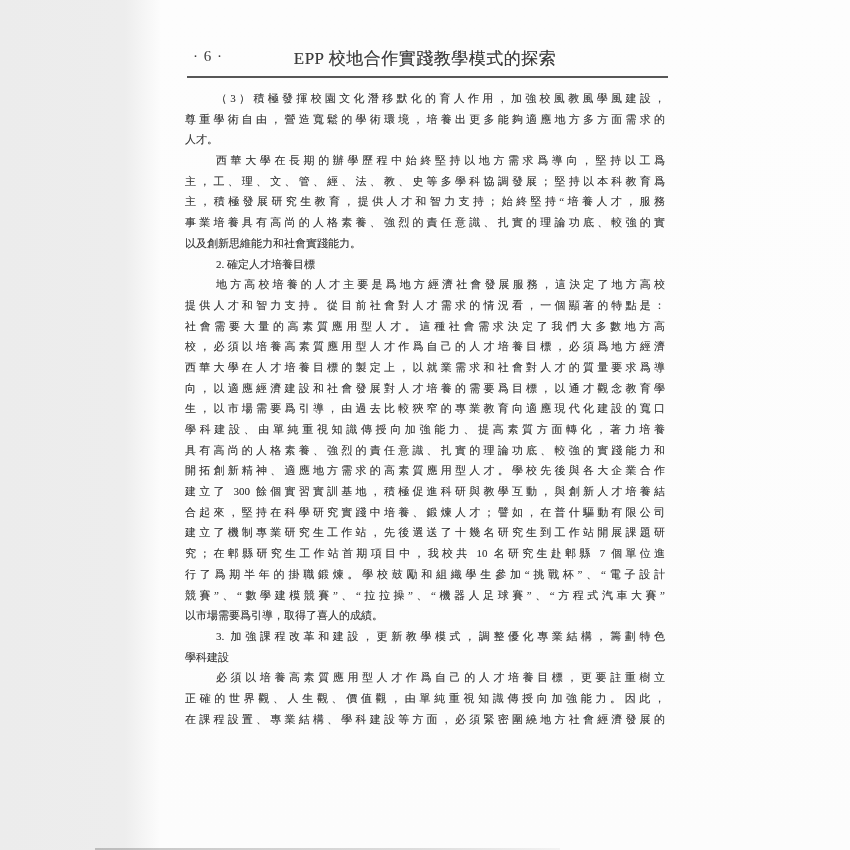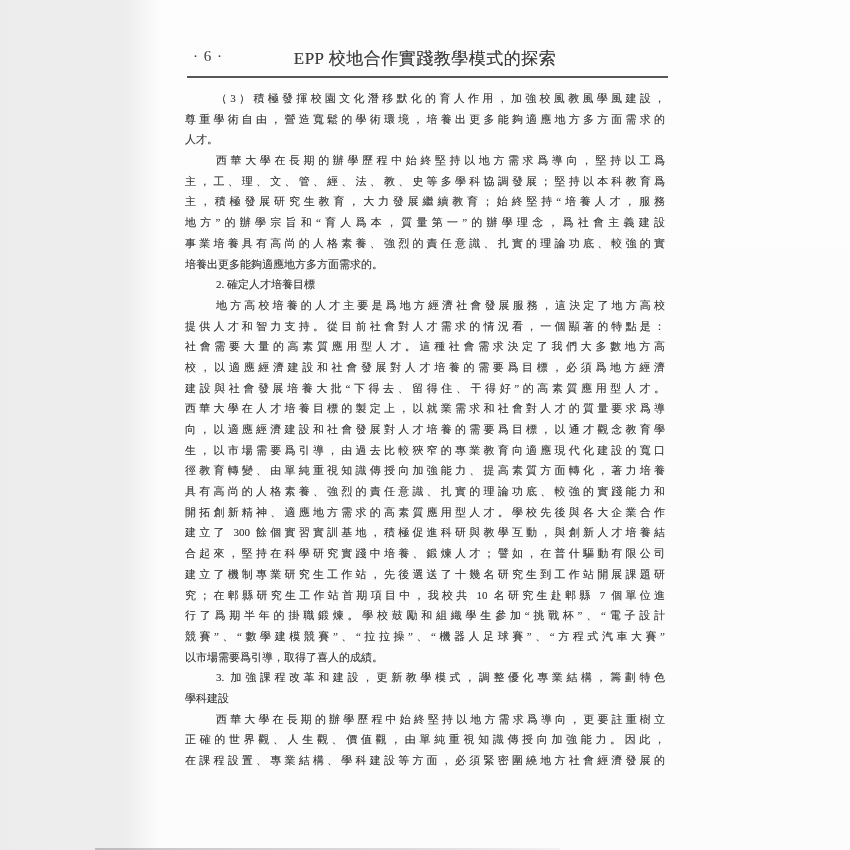--- a/index.html
+++ b/index.html
@@ -70,44 +70,42 @@
   </div>
 
   <div class="header-rule"></div>
 
   <div class="body-text" id="body-text">
       <div class="line just indent">（3）積極發揮校園文化潛移默化的育人作用，加強校風教風學風建設，</div>
       <div class="line just">尊重學術自由，營造寬鬆的學術環境，培養出更多能夠適應地方多方面需求的</div>
       <div class="line">人才。</div>
       <div class="line just indent">西華大學在長期的辦學歷程中始終堅持以地方需求爲導向，堅持以工爲</div>
       <div class="line just">主，工、理、文、管、經、法、教、史等多學科協調發展；堅持以本科教育爲</div>
-      <div class="line just">主，積極發展研究生教育，大力發展繼續教育；始終堅持“培養人才，服務</div>
-      <div class="line just">地方”的辦學宗旨和“育人爲本，質量第一”的辦學理念，爲社會主義建設</div>
+      <div class="line just">主，積極發展研究生教育，提供人才和智力支持；始終堅持“培養人才，服務</div>
       <div class="line just">事業培養具有高尚的人格素養、強烈的責任意識、扎實的理論功底、較強的實</div>
-      <div class="line">培養出更多能夠適應地方多方面需求的。</div>
+      <div class="line">以及創新思維能力和社會實踐能力。</div>
       <div class="line indent">2. 確定人才培養目標</div>
       <div class="line just indent">地方高校培養的人才主要是爲地方經濟社會發展服務，這決定了地方高校</div>
       <div class="line just">提供人才和智力支持。從目前社會對人才需求的情況看，一個顯著的特點是：</div>
       <div class="line just">社會需要大量的高素質應用型人才。這種社會需求決定了我們大多數地方高</div>
-      <div class="line just">校，以適應經濟建設和社會發展對人才培養的需要爲目標，必須爲地方經濟</div>
-      <div class="line just">建設與社會發展培養大批“下得去、留得住、干得好”的高素質應用型人才。</div>
+      <div class="line just">校，必須以培養高素質應用型人才作爲自己的人才培養目標，必須爲地方經濟</div>
       <div class="line just">西華大學在人才培養目標的製定上，以就業需求和社會對人才的質量要求爲導</div>
       <div class="line just">向，以適應經濟建設和社會發展對人才培養的需要爲目標，以通才觀念教育學</div>
       <div class="line just">生，以市場需要爲引導，由過去比較狹窄的專業教育向適應現代化建設的寬口</div>
-      <div class="line just">徑教育轉變、由單純重視知識傳授向加強能力、提高素質方面轉化，著力培養</div>
+      <div class="line just">學科建設、由單純重視知識傳授向加強能力、提高素質方面轉化，著力培養</div>
       <div class="line just">具有高尚的人格素養、強烈的責任意識、扎實的理論功底、較強的實踐能力和</div>
       <div class="line just">開拓創新精神、適應地方需求的高素質應用型人才。學校先後與各大企業合作</div>
       <div class="line just">建立了 300 餘個實習實訓基地，積極促進科研與教學互動，與創新人才培養結</div>
       <div class="line just">合起來，堅持在科學研究實踐中培養、鍛煉人才；譬如，在普什驅動有限公司</div>
       <div class="line just">建立了機制專業研究生工作站，先後選送了十幾名研究生到工作站開展課題研</div>
       <div class="line just">究；在郫縣研究生工作站首期項目中，我校共 10 名研究生赴郫縣 7 個單位進</div>
       <div class="line just">行了爲期半年的掛職鍛煉。學校鼓勵和組織學生參加“挑戰杯”、“電子設計</div>
       <div class="line just">競賽”、“數學建模競賽”、“拉拉操”、“機器人足球賽”、“方程式汽車大賽”</div>
       <div class="line">以市場需要爲引導，取得了喜人的成績。</div>
       <div class="line just indent">3. 加強課程改革和建設，更新教學模式，調整優化專業結構，籌劃特色</div>
       <div class="line">學科建設</div>
-      <div class="line just indent">西華大學在長期的辦學歷程中始終堅持以地方需求爲導向，更要註重樹立</div>
+      <div class="line just indent">必須以培養高素質應用型人才作爲自己的人才培養目標，更要註重樹立</div>
       <div class="line just">正確的世界觀、人生觀、價值觀，由單純重視知識傳授向加強能力。因此，</div>
       <div class="line just">在課程設置、專業結構、學科建設等方面，必須緊密圍繞地方社會經濟發展的</div>
     </div>
 
   <div class="bottom-edge"></div>
 </div>
 
 </body></html>

